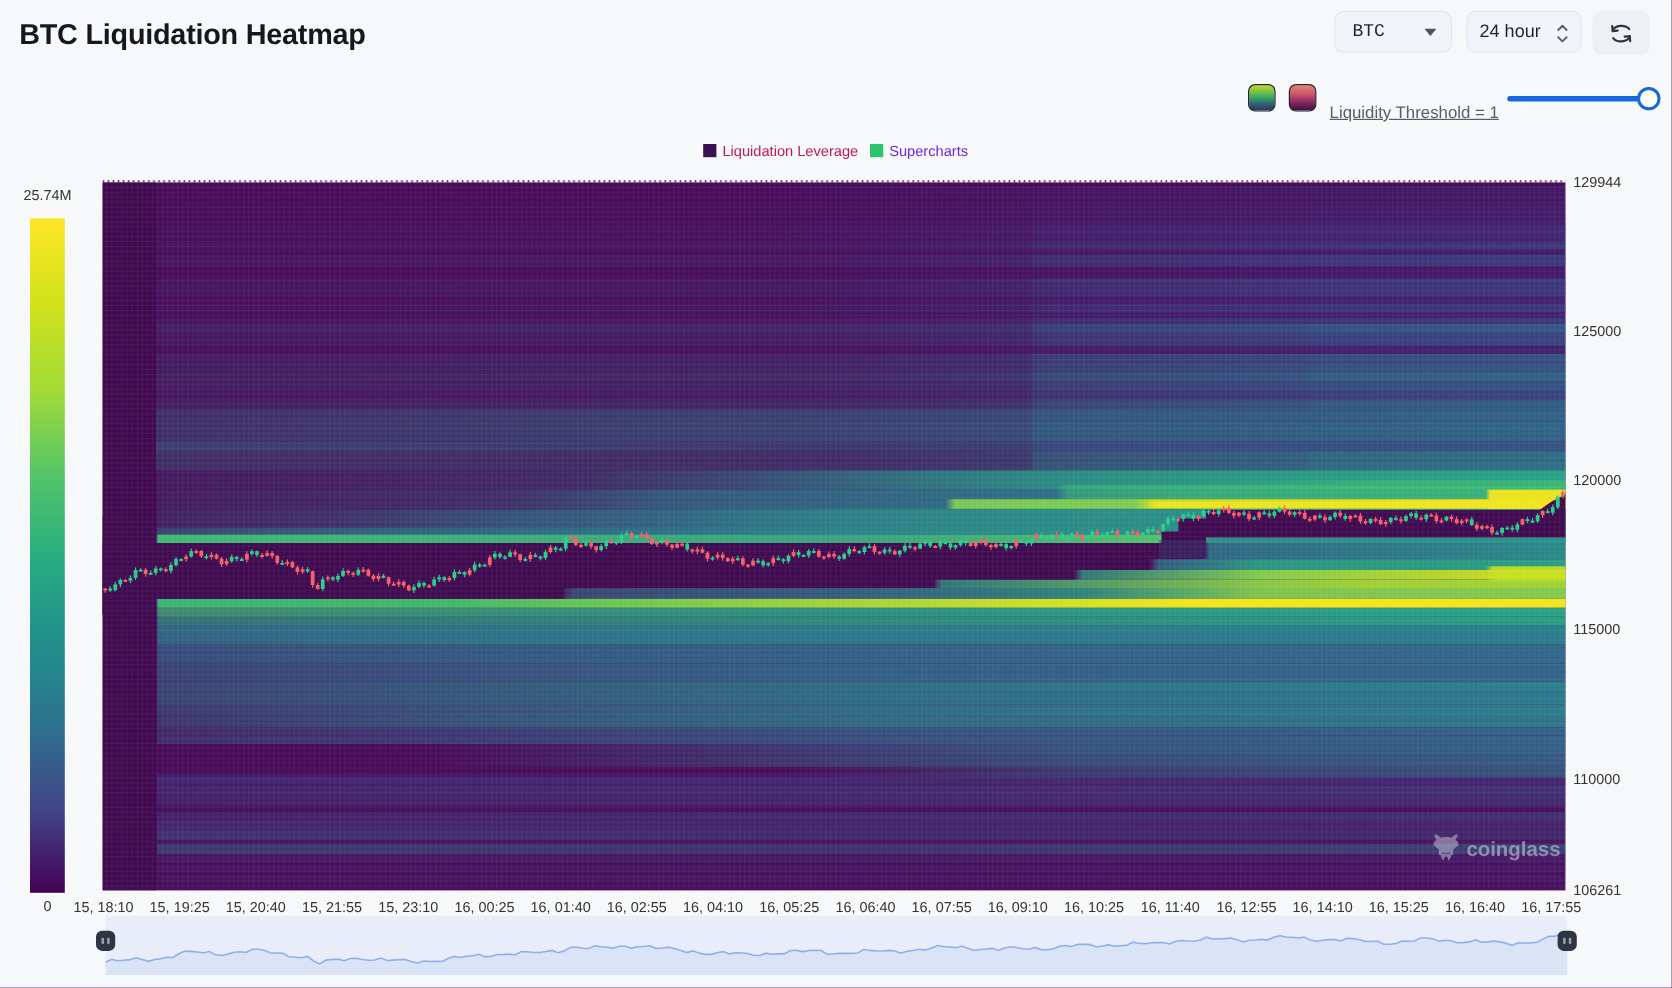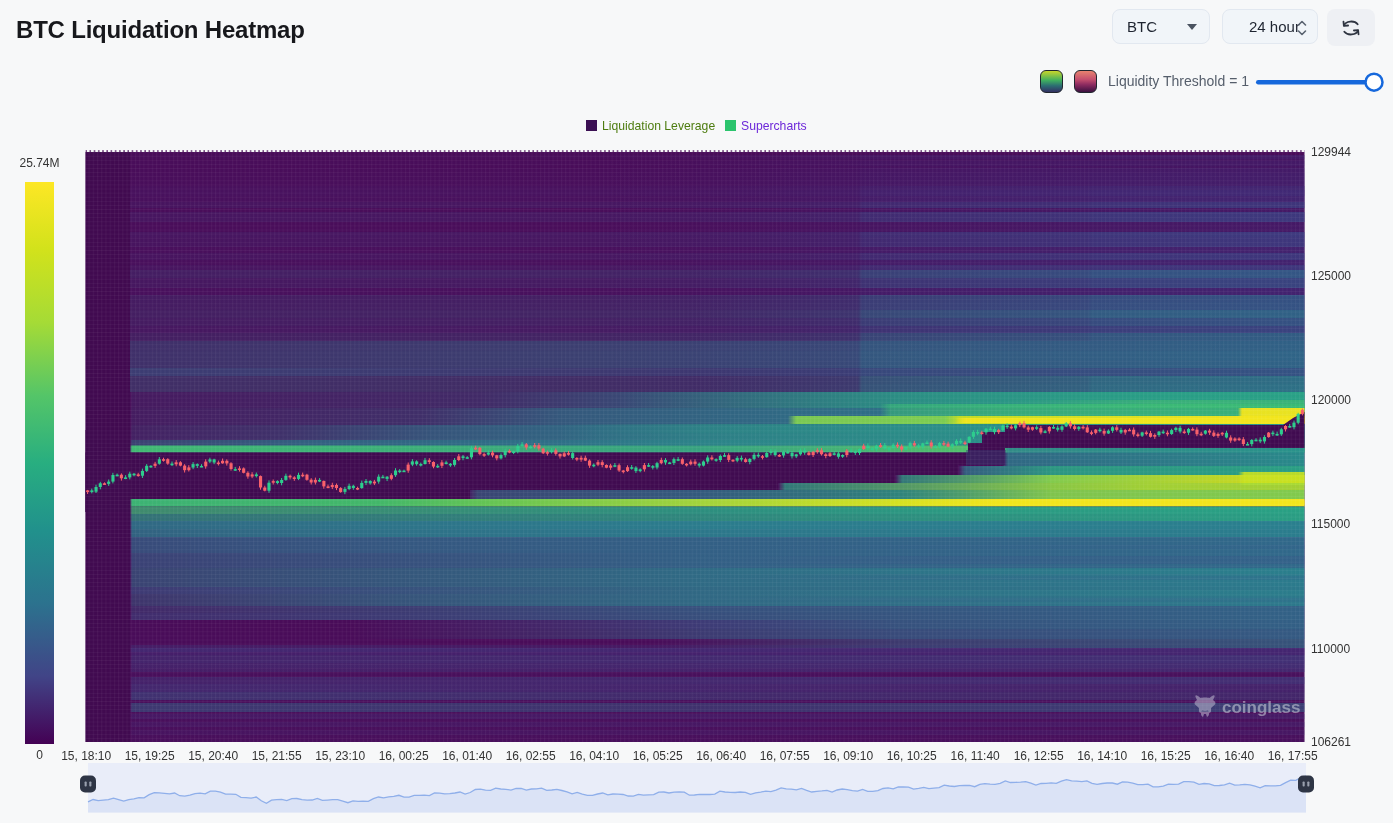--- a/index.html
+++ b/index.html
@@ -3,48 +3,48 @@
 * { margin:0; padding:0; box-sizing:border-box; }
 body { width:1393px; height:823px; background:#f7f8f9; font-family:"Liberation Sans", sans-serif; position:relative; overflow:hidden; }
 .title { position:absolute; left:16px; top:16px; font-size:24px; font-weight:bold; color:#17181c; letter-spacing:-0.2px; }
 .sel { position:absolute; height:35px; background:#f1f5f9; border:1px solid #e2e8f0; border-radius:8px; display:flex; align-items:center; color:#1e2430; font-size:15px; }
 .btn { position:absolute; height:37px; background:#eef0f4; border-radius:8px; display:flex; align-items:center; justify-content:center; }
 .lt { position:absolute; color:#555e6b; font-size:14px; }
 .sw { position:absolute; width:23px; height:23px; border-radius:6px; border:1.5px solid #20262e; }
 </style></head>
 <body>
 <div class="title">BTC Liquidation Heatmap</div>
-<div class="sel" style="left:1112px; top:9px; width:98px; padding-left:14px;">BTC
+<div class="sel" style="left:1112px; top:9px; width:98px; padding-left:14px;font-family:Liberation Mono, monospace;">BTC
   <svg style="position:absolute; right:12px; top:13px;" width="10" height="8">
       <path d="M0 1 L10 1 L5 7 Z" fill="#4a5360"></path>
     </svg>
 </div>
-<div class="sel" style="left:1222px; top:9px; width:96px; padding-left:26px;">24 hour
+<div class="sel" style="left:1222px; top:9px; width:96px; padding-left:10px;">24 hour
   <svg style="position:absolute; right:9px; top:8px;" width="12" height="20" fill="none" stroke="#5a6370" stroke-width="1.6" stroke-linecap="round" stroke-linejoin="round">
       <path d="M2.5 7 L6 3.5 L9.5 7"></path>
       <path d="M2.5 13 L6 16.5 L9.5 13"></path>
     </svg>
 </div>
 <div class="btn" style="left:1327px; top:9px; width:48px;">
   <svg width="20" height="20" viewBox="0 0 24 24" fill="none" stroke="#2e3440" stroke-width="2.2" stroke-linecap="round" stroke-linejoin="round">
       <path d="M3.5 9 A 9 6.5 0 0 1 20 7.5"></path>
       <path d="M20.5 15 A 9 6.5 0 0 1 4 16.5"></path>
       <path d="M3 4.5 L3.5 9.5 L8.5 9"></path>
       <path d="M21 19.5 L20.5 14.5 L15.5 15"></path>
     </svg>
 </div>
 <div class="sw" style="left:1040px; top:70px; background:linear-gradient(180deg,#c8d62b,#3fae5f 45%,#2c6e72 70%,#333063);"></div>
 <div class="sw" style="left:1074px; top:70px; background:linear-gradient(180deg,#e8836f,#c44f6e 40%,#8c2b60 65%,#3b1140);"></div>
-<div class="lt" style="left:1108px; top:73px;">Liquidity Threshold = 1</div>
+<div class="lt" style="left:1108px; top:85px;text-decoration:underline;">Liquidity Threshold = 1</div>
 <svg style="position:absolute; left:1254px; top:70px;" width="132" height="24">
   <rect x="2" y="10" width="122" height="4.5" rx="2.25" fill="#1668dc"></rect>
   <circle cx="120" cy="12.2" r="8.5" fill="#fff" stroke="#1668dc" stroke-width="2.5"></circle>
 </svg>
 <div style="position:absolute; top:120px; left:586px; width:11px; height:11px; background:#3b1053;"></div>
-<div style="position:absolute; top:119px; left:602px; font-size:12.2px; color:#4d7c0f;">Liquidation Leverage</div>
+<div style="position:absolute; top:119px; left:602px; font-size:12.2px; color:#be185d;">Liquidation Leverage</div>
 <div style="position:absolute; top:120px; left:725px; width:11px; height:11px; background:#2bc46d;"></div>
 <div style="position:absolute; top:119px; left:741px; font-size:12.2px; color:#6d28d9;">Supercharts</div>
 <div style="position:absolute; left:0; top:0;"><svg width="1393" height="823" viewBox="0 0 1393 823" xmlns="http://www.w3.org/2000/svg">
       <defs>
         <linearGradient id="g1" gradientUnits="userSpaceOnUse" x1="85.5" y1="0" x2="1304.5" y2="0">
           <stop offset="0.0365" stop-color="#42307a" stop-opacity="0.0"></stop>
           <stop offset="0.0365" stop-color="#42307a" stop-opacity="0.03"></stop>
           <stop offset="0.5041" stop-color="#42307a" stop-opacity="0.05"></stop>
           <stop offset="0.6337" stop-color="#42307a" stop-opacity="0.08"></stop>
           <stop offset="0.6370" stop-color="#42307a" stop-opacity="0.12"></stop>

